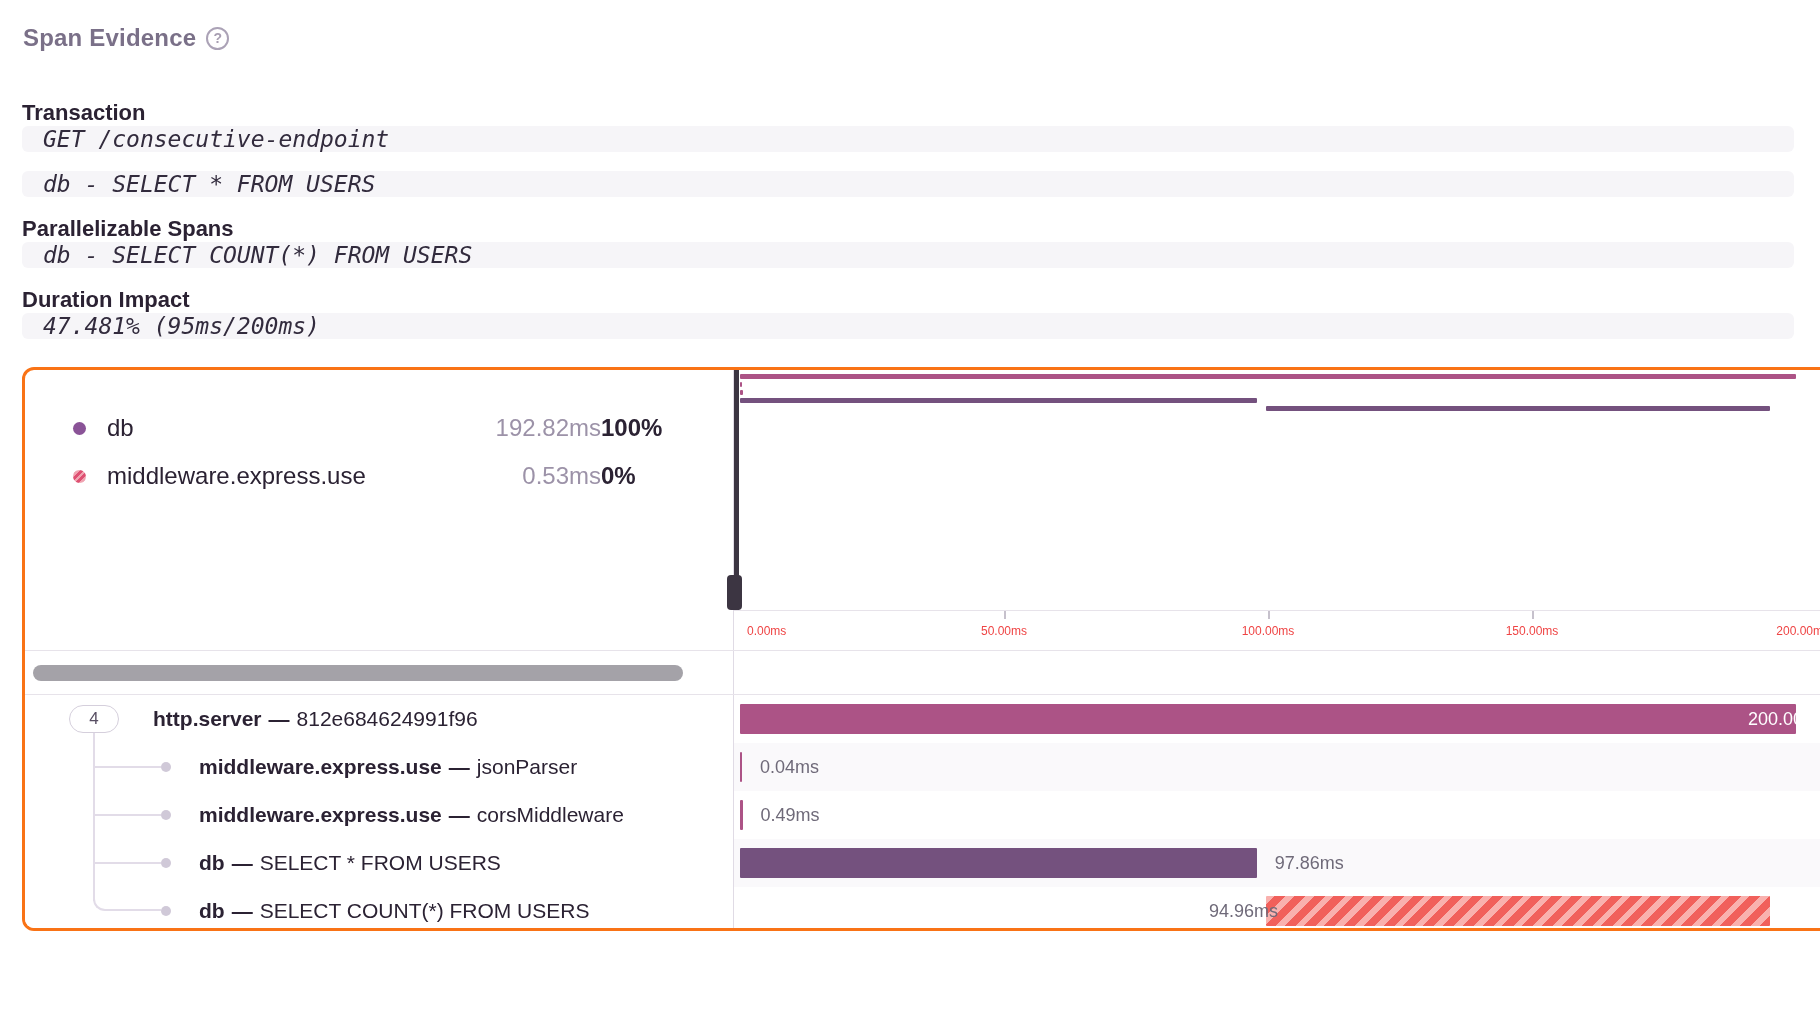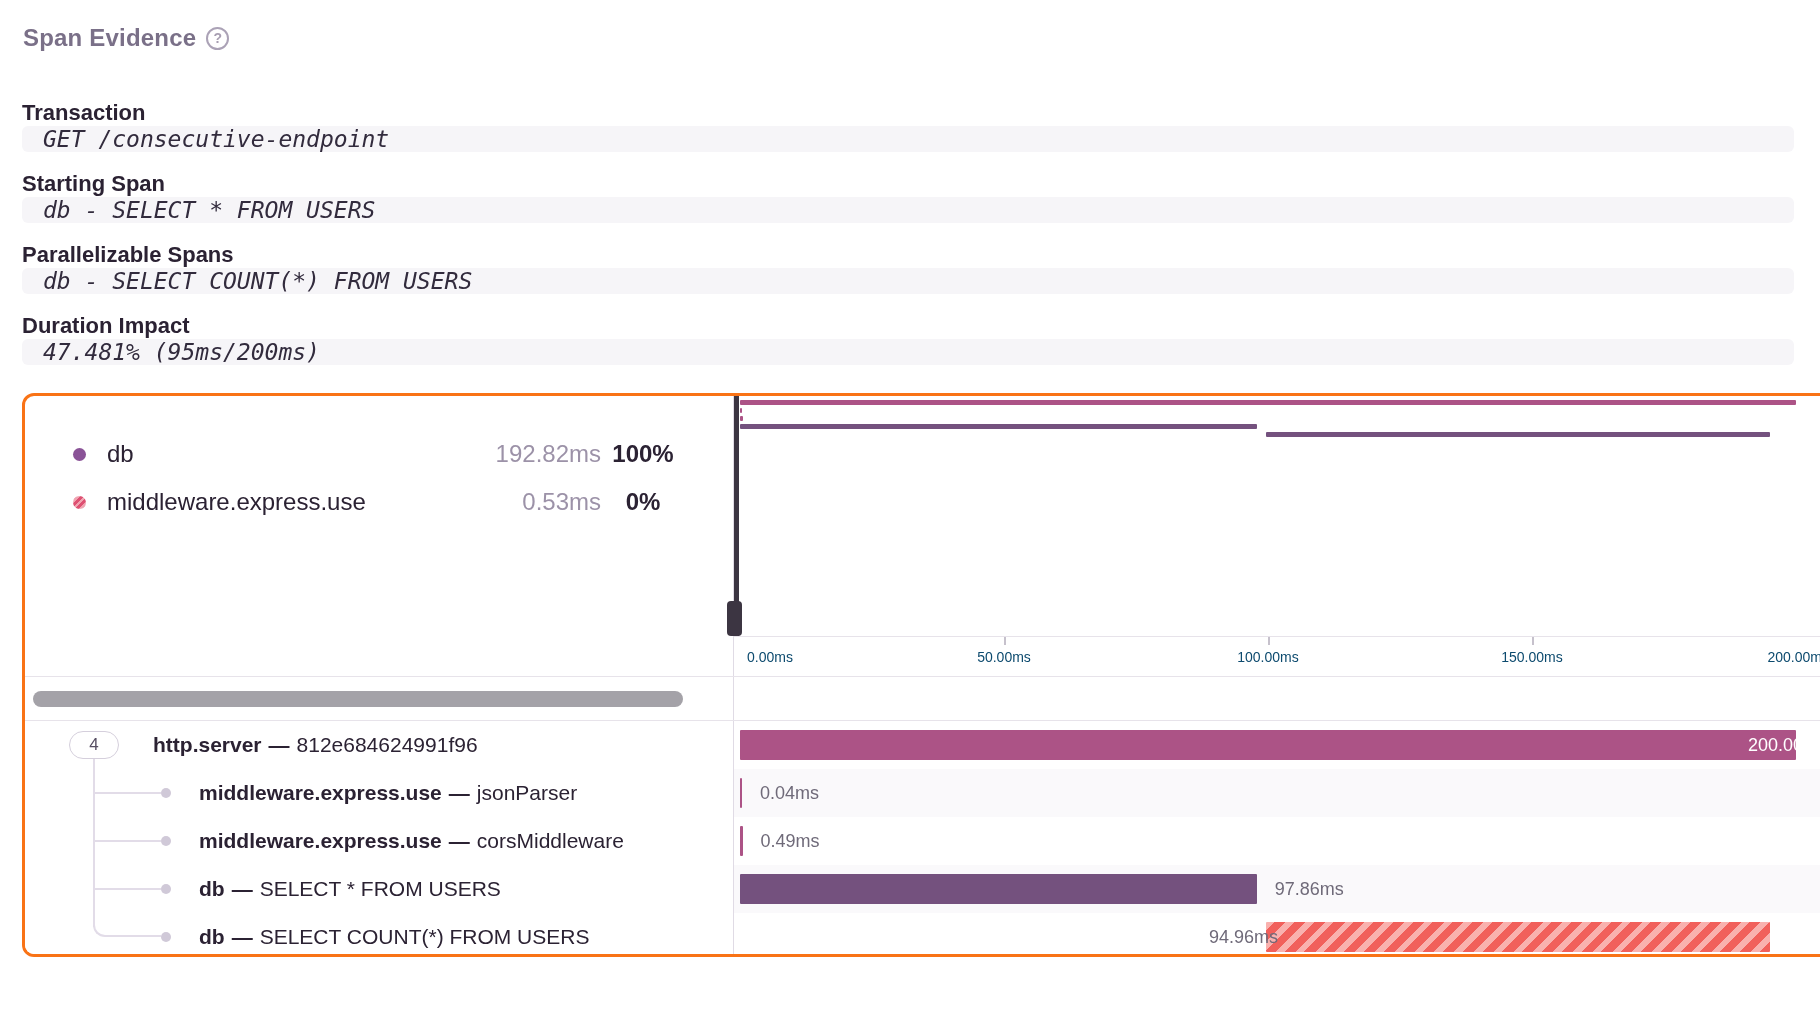--- a/index.html
+++ b/index.html
@@ -28,33 +28,33 @@
   
   .panel { margin-top:28px; width:1820px; height:564px; border:3px solid #f97316;
     border-radius:12px; overflow:hidden; background:#fff; }
 
   .top-section { display:flex; height:280px; }
   .legend-pane { width:709px; border-right:1px solid #e0dbe5; padding-top:34px; }
   .legend-row { height:48px; display:flex; align-items:center; padding:0 48px; cursor:pointer; }
   .legend-dot { width:13px; height:13px; border-radius:50%; flex:0 0 13px; }
   .legend-op { margin-left:21px; font-size:24px; flex:1; }
   .legend-dur { width:130px; text-align:right; font-size:24px; color:#9c92a8; }
-  .legend-pct { width:84px; text-align:center; font-size:24px; font-weight:600; }
+  .legend-pct { width:84px; text-align:left; font-size:24px; font-weight:600; }
 
   .minimap-pane { flex:1; position:relative; }
   .minimap { position:relative; height:240px; overflow:visible; }
   .mini-line { position:absolute; height:5px; border-radius:1px; }
   .mini-edge { position:absolute; top:0; width:5px; height:240px; background:#3c3542; }
   .mini-edge.left { left:0; } .mini-edge.right { right:0; }
   .mini-handle { position:absolute; top:205px; width:15px; height:35px; background:#3c3542;
     border-radius:4px; cursor:ew-resize; }
   .mini-handle.left { left:-7px; } .mini-handle.right { right:-7px; }
 
   .axis { position:relative; height:40px; border-top:1px solid #e7e3ea; }
-  .axis-label { position:absolute; top:0; line-height:40px; font-size:14px; color:#0c4a6e; }
+  .axis-label { position:absolute; top:0; line-height:40px; font-size:12px; color:#ef4444; }
   .axis-label.first { left:13px; }
   .axis-label.mid { transform:translateX(-50%); }
   .axis-label.last { right:10px; }
   .axis-tick { position:absolute; top:0; width:2px; height:8px; background:#c6c1cc; }
 
   
   .scroll-band { display:flex; height:44px; border-top:1px solid #e7e3ea; }
   .scroll-left { width:709px; border-right:1px solid #e0dbe5; position:relative; }
   .scroll-thumb { position:absolute; left:8px; top:14px; width:650px; height:16px;
     border-radius:8px; background:#a4a2a8; cursor:grab; }
@@ -97,21 +97,20 @@
     <h1>Span Evidence</h1>
     <div class="help">?</div>
   </div>
 
   <div>
     <div class="kv-row">
       <div class="kv-label">Transaction</div>
       <div class="kv-value">GET /consecutive-endpoint</div>
     </div>
     <div class="kv-row">
-      <div class="kv-label">Starting Span</div>
       <div class="kv-value">db - SELECT * FROM USERS</div>
     </div>
     <div class="kv-row">
       <div class="kv-label">Parallelizable Spans</div>
       <div class="kv-value">db - SELECT COUNT(*) FROM USERS</div>
     </div>
     <div class="kv-row">
       <div class="kv-label">Duration Impact</div>
       <div class="kv-value">47.481% (95ms/200ms)</div>
     </div>

